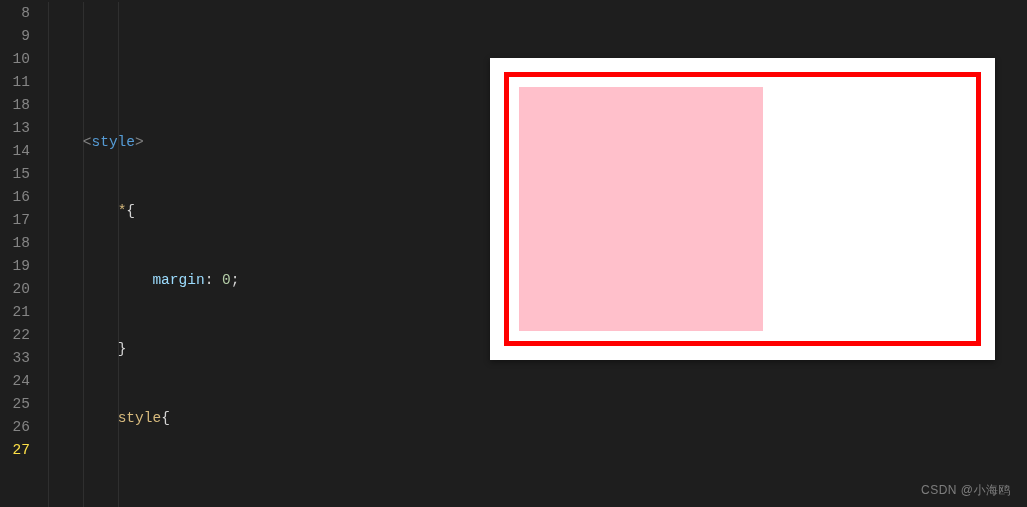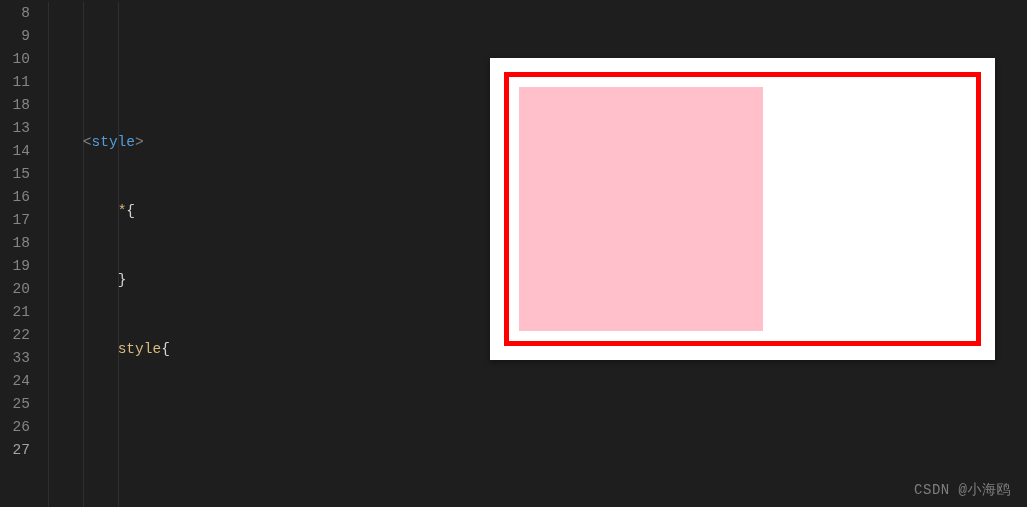--- a/index.html
+++ b/index.html
@@ -28,21 +28,21 @@
       text-align: right;
       color: #858585;
       padding-right: 18px;
       padding-top: 2px;
       user-select: none;
     }
     .gutter .ln {
       height: 23px;
     }
     .gutter .ln.active {
-      color: #a3a3a3;
+      color: #fde047;
     }
     .code {
       flex: 1;
       white-space: pre;
       padding-top: 16px;
       position: relative;
     }
     .code .line {
       height: 23px;
     }
@@ -83,22 +83,22 @@
       width: 244px;
       height: 244px;
       background-color: #ffc0cb;
       margin: 10px;
     }
     .watermark {
       position: absolute;
       right: 16px;
       bottom: 8px;
       color: rgba(220,220,220,0.5);
-      font-size: 14px;
-      font-family: Liberation Mono, monospace;
+      font-size: 12px;
+      font-family: Liberation Sans, sans-serif;
       letter-spacing: 0.5px;
     }
   </style>
 </head>
 <body>
 
 <div class="editor-pane">
   <div class="gutter">
     <div class="ln">8</div>
     <div class="ln">9</div>
@@ -121,20 +121,21 @@
     <div class="ln">26</div>
     <div class="ln active">27</div>
   </div>
 
   <div class="code">
     <span class="indent-guide" style="left:0px"></span>
     <span class="indent-guide" style="left:35px"></span>
     <span class="indent-guide" style="left:70px"></span>
     <div class="line">    <span class="tag">&lt;</span><span class="tagname">style</span><span class="tag">&gt;</span></div>
     <div class="line">        <span class="sel">*</span><span class="brace">{</span></div>
+    <div class="line">            <span class="prop">margin</span><span class="colon">: </span><span class="num">0</span><span class="punc">;</span></div>
     <div class="line">        <span class="brace">}</span></div>
     <div class="line">        <span class="sel">style</span><span class="brace">{</span></div>
     
     
     
     
     
     
     
     

